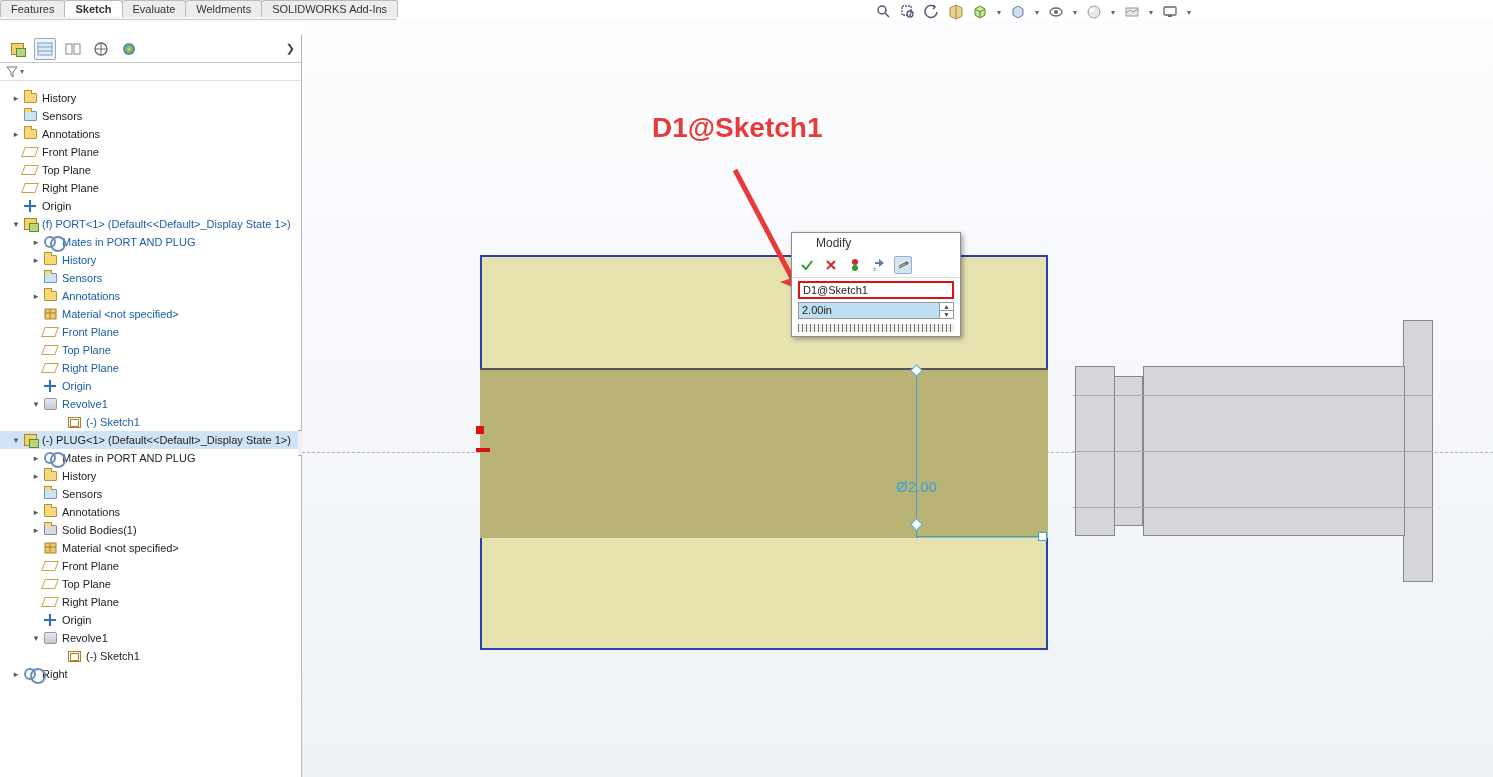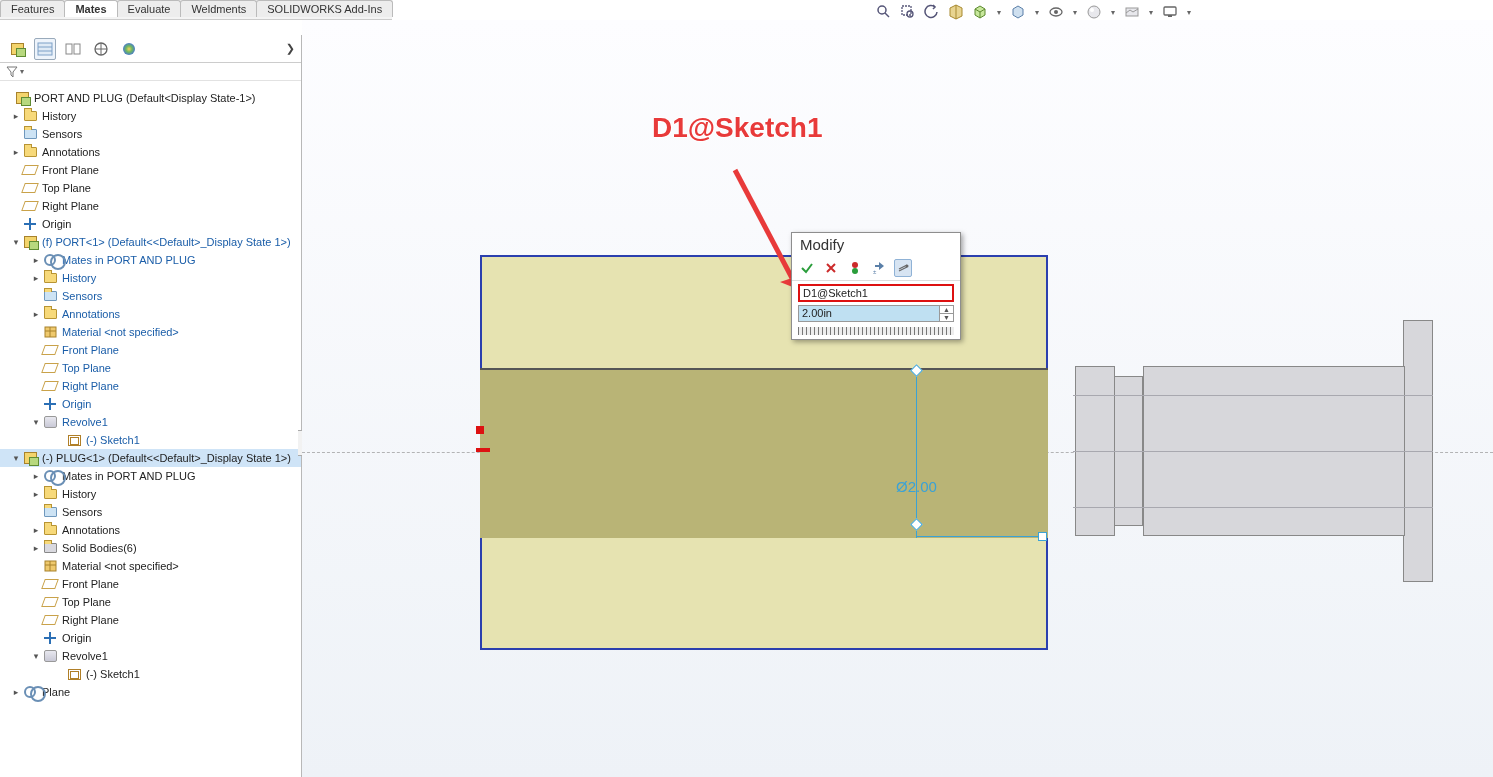--- a/index.html
+++ b/index.html
@@ -42,21 +42,21 @@
 .red-nub{position:absolute;width:8px;height:8px;background:#d11}
 .dim-line{position:absolute;border-left:1px solid #3aa2d6}
 .dim-tick{position:absolute;width:9px;height:9px;border:1px solid #3aa2d6;background:#fff}
 .dim-text{position:absolute;color:#3aa2d6;font-size:15px;font-weight:500}
 
 
 .plug{position:absolute;background:#d7d7db;border:1px solid #888}
 
 
 .modify{position:absolute;left:489px;top:212px;width:170px;background:#fff;border:1px solid #8e8e8e;box-shadow:2px 2px 5px rgba(0,0,0,.35)}
-.modify .title{padding:3px 8px;font-size:15px;color:#333}
+.modify .title{padding:3px 24px;font-size:12px;color:#333}
 .modify .row-btns{display:flex;align-items:center;gap:6px;padding:3px 6px;border-bottom:1px solid #ddd}
 .modify .row-btns .b{width:18px;height:18px;display:flex;align-items:center;justify-content:center;border-radius:2px}
 .modify .row-btns .b.sel{background:#d7e4f2;border:1px solid #8fb2d6}
 .modify .fld{margin:3px 6px;border:2px solid #d11;padding:1px 3px;font-size:11px}
 .modify .valrow{display:flex;align-items:stretch;margin:2px 6px 5px 6px;border:1px solid #999}
 .modify .valrow .val{flex:1;background:#bfe0f2;padding:1px 3px;font-size:11px}
 .modify .valrow .spin{width:14px;display:flex;flex-direction:column}
 .modify .valrow .spin div{flex:1;font-size:7px;text-align:center;border-left:1px solid #999;color:#555}
 .modify .valrow .spin div:first-child{border-bottom:1px solid #999}
 .modify .ruler{height:8px;margin:0 6px 4px 6px;background:repeating-linear-gradient(90deg,#777 0,#777 1px,#eee 1px,#eee 4px)}
@@ -88,21 +88,21 @@
 .asm-ico:after{content:"";position:absolute;right:-3px;bottom:-3px;width:8px;height:7px;background:#b7d87e;border:1px solid #5f8c33}
 </style>
 </head>
 <body>
 
 <div class="tabs">
   <div class="tab">
       <span>Features</span>
     </div>
   <div class="tab active">
-      <span>Mates</span>
+      <span>Sketch</span>
     </div>
   <div class="tab">
       <span>Evaluate</span>
     </div>
   <div class="tab">
       <span>Weldments</span>
     </div>
   <div class="tab">
       <span>SOLIDWORKS Add-Ins</span>
     </div>
@@ -217,27 +217,20 @@
     <div class="chev">❯</div>
   </div>
   <div class="filter-row">
     <svg width="12" height="12" viewBox="0 0 12 12">
         <path d="M1 1 L11 1 L7 6 L7 11 L5 9 L5 6 Z" fill="none" stroke="#777"></path>
       </svg>
     <span style="font-size:8px;margin-left:2px">▾</span>
   </div>
 
   <div class="tree">
-    <div class="node" style="padding-left:2px">
-        <span class="tw"></span>
-        <span class="ic">
-          <div class="asm-ico"></div>
-        </span>
-        <span class="lbl">PORT AND PLUG  (Default&lt;Display State-1&gt;)</span>
-      </div>
 
     <div class="node" style="padding-left:10px">
         <span class="tw">▸</span>
         <span class="ic">
           <div class="folder-ico"></div>
         </span>
         <span class="lbl">History</span>
       </div>
     <div class="node" style="padding-left:10px">
         <span class="tw"></span>
@@ -404,21 +397,21 @@
         <span class="ic">
           <div class="folder-ico"></div>
         </span>
         <span class="lbl">Annotations</span>
       </div>
       <div class="node" style="padding-left:30px">
         <span class="tw">▸</span>
         <span class="ic">
           <div class="folder-ico" style="background:#d9d9df;border-color:#888"></div>
         </span>
-        <span class="lbl">Solid Bodies(6)</span>
+        <span class="lbl">Solid Bodies(1)</span>
       </div>
       <div class="node" style="padding-left:30px">
         <span class="tw"></span>
         <span class="ic">
           <svg width="13" height="12">
             <rect x="1" y="1" width="11" height="10" fill="#efc96d" stroke="#a8822c"></rect>
             <line x1="1" y1="5" x2="12" y2="5" stroke="#a8822c"></line>
             <line x1="6" y1="1" x2="6" y2="11" stroke="#a8822c"></line>
           </svg>
         </span>
@@ -465,21 +458,21 @@
           <div class="sk-ico"></div>
         </span>
         <span class="lbl">(-) Sketch1</span>
       </div>
 
     <div class="node" style="padding-left:10px">
         <span class="tw">▸</span>
         <span class="ic">
           <div class="mate-ico"></div>
         </span>
-        <span class="lbl">Plane</span>
+        <span class="lbl">Right</span>
       </div>
   </div>
 </div>
 
 <div class="grab"></div>
 
 <div class="canvas">
   <div class="axis"></div>
 
   <div class="part-outer"></div>

